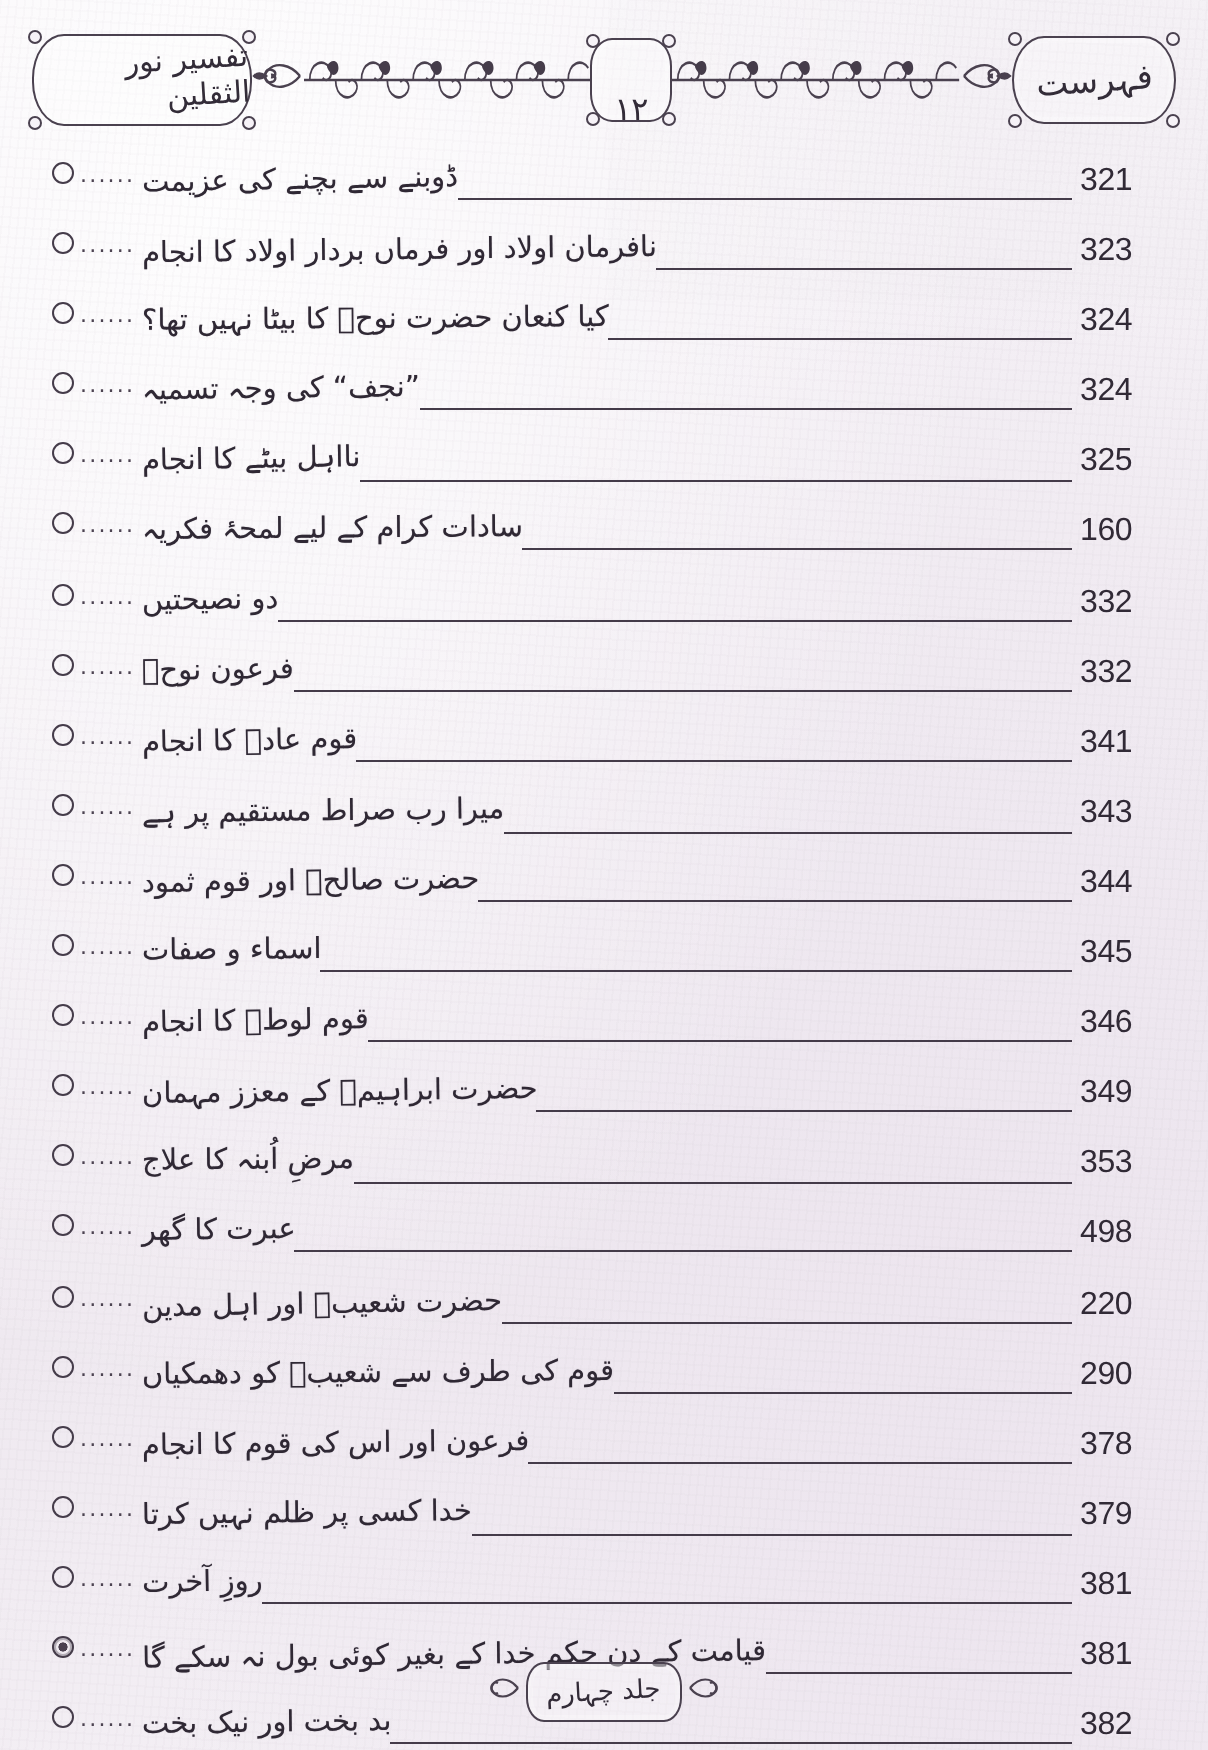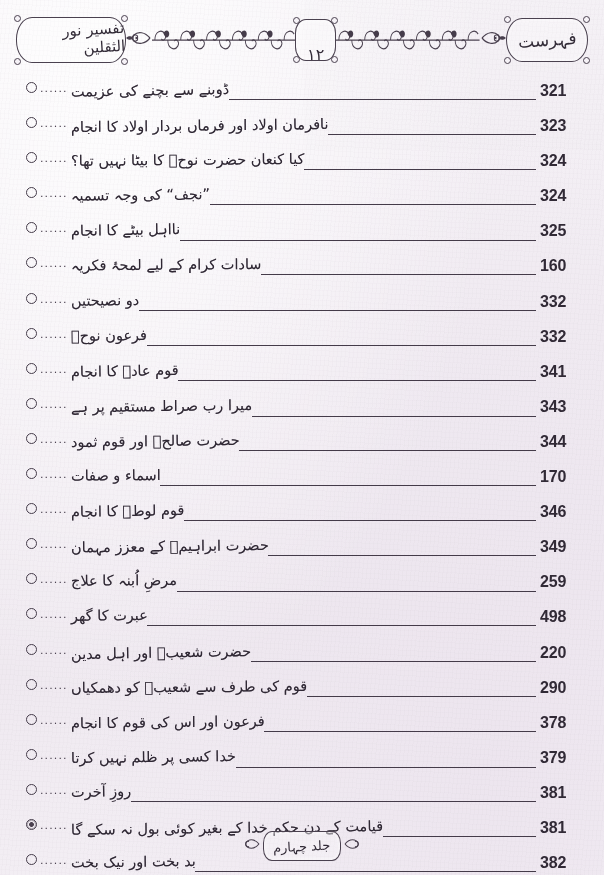--- a/index.html
+++ b/index.html
@@ -197,21 +197,21 @@
     top: 19px;
     height: 0;
     border-bottom: 1.5px solid #443b49;
   }
   .pagenum {
     flex: 0 0 auto;
     width: 46px;
     text-align: left;
     direction: ltr;
     font-family: "Liberation Sans", "DejaVu Sans", sans-serif;
-    font-weight: 700;
+    font-weight: 400;
     font-size: 16px;
     color: #312a36;
     padding-top: 2px;
     letter-spacing: -0.2px;
   }
 
   
   .row:nth-child(3n)   .title { transform: rotate(-0.45deg); }
   .row:nth-child(4n+1) .title { transform: rotate(-1.0deg); }
   .row:nth-child(5n)   .leader::after { top: 20px; }
@@ -458,21 +458,21 @@
       <div class="leader"></div>
       <div class="pagenum">344</div>
     </div>
     <div class="row">
       <div class="entry">
         <span class="bullet"></span>
         <span class="dots">......</span>
         <span class="title urdu">اسماء و صفات</span>
       </div>
       <div class="leader"></div>
-      <div class="pagenum">170</div>
+      <div class="pagenum">345</div>
     </div>
     <div class="row">
       <div class="entry">
         <span class="bullet"></span>
         <span class="dots">......</span>
         <span class="title urdu">قوم لوطؑ کا انجام</span>
       </div>
       <div class="leader"></div>
       <div class="pagenum">346</div>
     </div>
@@ -485,21 +485,21 @@
       <div class="leader"></div>
       <div class="pagenum">349</div>
     </div>
     <div class="row">
       <div class="entry">
         <span class="bullet"></span>
         <span class="dots">......</span>
         <span class="title urdu">مرضِ اُبنہ کا علاج</span>
       </div>
       <div class="leader"></div>
-      <div class="pagenum">259</div>
+      <div class="pagenum">353</div>
     </div>
     <div class="row">
       <div class="entry">
         <span class="bullet"></span>
         <span class="dots">......</span>
         <span class="title urdu">عبرت کا گھر</span>
       </div>
       <div class="leader"></div>
       <div class="pagenum">498</div>
     </div>

